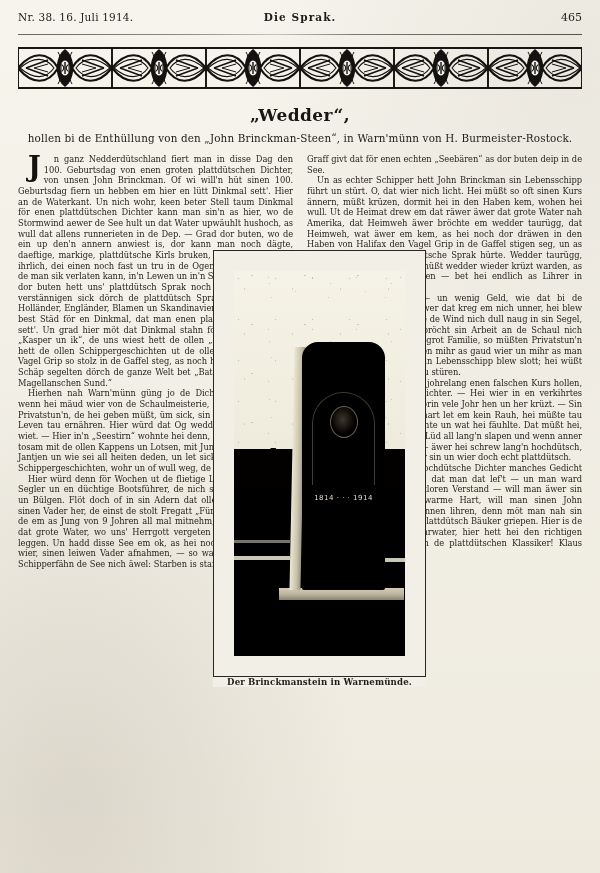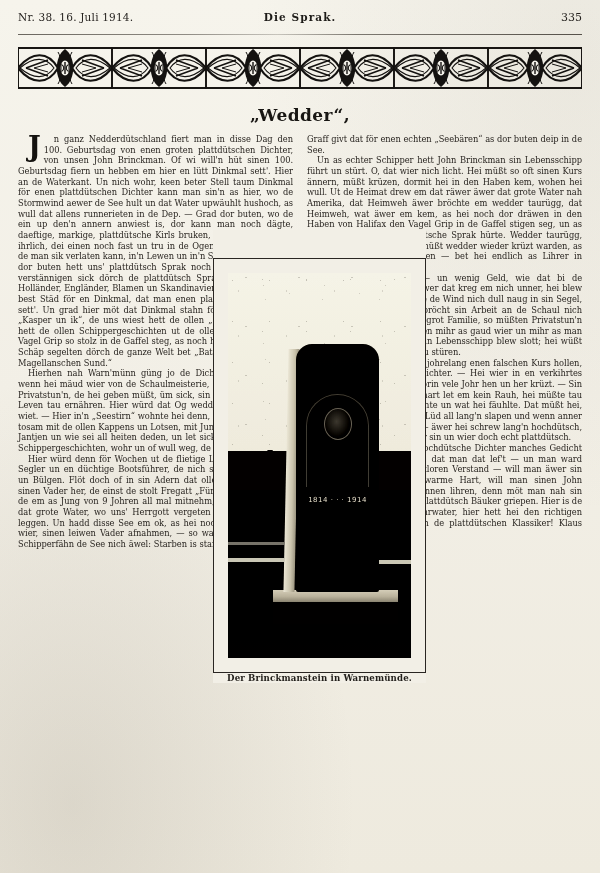--- a/index.html
+++ b/index.html
@@ -134,23 +134,22 @@
   .figure {
     position: absolute;
     left: 155px;
     top: 80px;
     width: 213px;
     z-index: 4;
     background: #f2efe6;
   }
   .figure-frame {
     border: 1px solid #2a2622;
-    padding: 14px;
+    padding: 20px;
     background: #f2efe6;
-    margin-top: 28px;
   }
   .photo {
     position: relative;
     width: 100%;
     height: 385px;
     overflow: hidden;
     background: #cfcabb;
     filter: contrast(118%) brightness(96%);
   }
   .sky {
@@ -297,21 +296,21 @@
   }
 </style>
 </head>
 <body>
 
 <div class="page">
 
   <div class="runhead">
     <div class="runhead-left">Nr. 38.   16. Juli 1914.</div>
     <div class="runhead-center">Die Sprak.</div>
-    <div class="runhead-right">335</div>
+    <div class="runhead-right">465</div>
   </div>
   <div class="rule"></div>
 
   <div class="ornament">
     <svg viewBox="0 0 564 46" preserveAspectRatio="none" xmlns="http://www.w3.org/2000/svg">
       <defs>
         <g id="orn-unit">
           <rect x="0" y="3" width="94" height="40" fill="none" stroke="#141210" stroke-width="1.6"></rect>
           <path d="M0 23 C14 6, 30 6, 40 23 C30 40, 14 40, 0 23 Z" fill="none" stroke="#141210" stroke-width="2.2"></path>
           <path d="M94 23 C80 6, 64 6, 54 23 C64 40, 80 40, 94 23 Z" fill="none" stroke="#141210" stroke-width="2.2"></path>
@@ -333,20 +332,21 @@
       <use href="#orn-unit" x="94"></use>
       <use href="#orn-unit" x="188"></use>
       <use href="#orn-unit" x="282"></use>
       <use href="#orn-unit" x="376"></use>
       <use href="#orn-unit" x="470"></use>
     </svg>
   </div>
 
   <div class="title-block">
     <div class="article-title">„Wedder“,</div>
+    <div class="article-subtitle">hollen bi de Enthüllung von den „John Brinckman-Steen“, in Warn'münn von H. Burmeister-Rostock.</div>
   </div>
 
   <div class="body-area">
 
     <div class="cols">
       <p class="dropcap-para">Jn ganz Nedderdütschland fiert man in disse Dag den 100. Geburtsdag von enen groten plattdütschen Dichter, von unsen John Brinckman. Of wi will'n hüt sinen 100. Geburtsdag fiern un hebben em hier en lütt Dinkmal sett'. Hier an de Waterkant. Un nich wohr, keen beter Stell taum Dinkmal för enen plattdütschen Dichter kann man sin'n as hier, wo de Stormwind aewer de See hult un dat Water upwäuhlt hushoch, as wull dat allens runnerieten in de Dep. — Grad dor buten, wo de ein up den'n annern anwiest is, dor kann man noch dägte, daeftige, markige, plattdütsche Kirls bruken, Kirls, uprichtig un ihrlich, dei einen noch fast un tru in de Ogen kieken, Kierls, up de man sik verlaten kann, in'n Lewen un in'n Starwen. — Un grad dor buten hett uns' plattdütsch Sprak noch groten Wiert; dor verstännigen sick dörch de plattdütsch Sprak Nedderdütsche, Holländer, Engländer, Blamen un Skandinavier. Ja grad hier is de best Städ för en Dinkmal, dat man enen plattdütschen Dichter sett'. Un grad hier möt dat Dinkmal stahn för den Dichter von „Kasper un ik“, de uns wiest hett de ollen „Seebären“, vertellt hett de ollen Schippergeschichten ut de olle Tied, as noch de Vagel Grip so stolz in de Gaffel steg, as noch hunnerte Rostocker Schäp segelten dörch de ganze Welt bet „Batavia un achter den Magellanschen Sund.“</p>
       <p>Hierhen nah Warn'münn güng jo de Dichter ok jedes Johr, wenn hei mäud wier von de Schaulmeisterie, mäud von de välen Privatstun'n, de hei geben müßt, üm sick, sin Familie, sin mägen Leven tau ernähren. Hier würd dat Og wedder klor un de Bost wiet. — Hier in'n „Seestirn“ wohnte hei denn, hier set hei abends tosam mit de ollen Kappens un Lotsen, mit Jungmann, Brahhring, Jantjen un wie sei all heiten deden, un let sick vertellen de ollen Schippergeschichten, wohr un of wull weg, de nich wohr wieren.</p>
       <p>Hier würd denn för Wochen ut de flietige Landrott en gauden Segler un en düchtige Bootsführer, de nich schugen ded Storm un Bülgen. Flöt doch of in sin Adern dat olle Schipperblot von sinen Vader her, de einst de stolt Fregatt „Fürst Blücher“ führte, de em as Jung von 9 Johren all mal mitnehm, üm em so wiesen dat grote Water, wo uns' Herrgott vergeten hett de Balken to leggen. Un hadd disse See em ok, as hei noch 'n lütten Bengel wier, sinen leiwen Vader afnahmen, — so wat nimmt en echter Schipperfähn de See nich äwel: Starben is starben, un kein beter Graff givt dat för enen echten „Seebären“ as dor buten deip in de See.</p>
       <p>Un as echter Schipper hett John Brinckman sin Lebensschipp führt un stürt. O, dat wier nich licht. Hei müßt so oft sinen Kurs ännern, müßt krüzen, dormit hei in den Haben kem, wohen hei wull. Ut de Heimat drew em dat räwer äwer dat grote Water nah Amerika, dat Heimweh äwer bröchte em wedder taurügg, dat Heimweh, wat äwer em kem, as hei noch dor dräwen in den Haben von Halifax den Vagel Grip in de Gaffel stigen seg, un as hei dor dräwen sin plattdütsche Sprak hürte. Wedder taurügg, güng dat nah Hus, un hier müßt wedder wieder krüzt warden, as Huslihrer hierhen un dorhen — bet hei endlich as Lihrer in Güstrow habenbin'n kem. —</p>
       <p>Vel Arbeit, vel Mäuh — un wenig Geld, wie dat bi de Schaulmeisterie Mod is. Aewer dat kreg em nich unner, hei blew doch de „noble“ Kirl. Weihte de Wind nich dull naug in sin Segel, brukte hei dat Rauder — bröcht sin Arbeit an de Schaul nich naug Gehalt för sick un sin grot Familie, so müßten Privatstun'n geben warden, geben warden mihr as gaud wier un mihr as man up de Dur uthollen kann. Sin Lebensschipp blew slott; hei wüßt tau segeln, tau rodern un tau stüren.</p>

